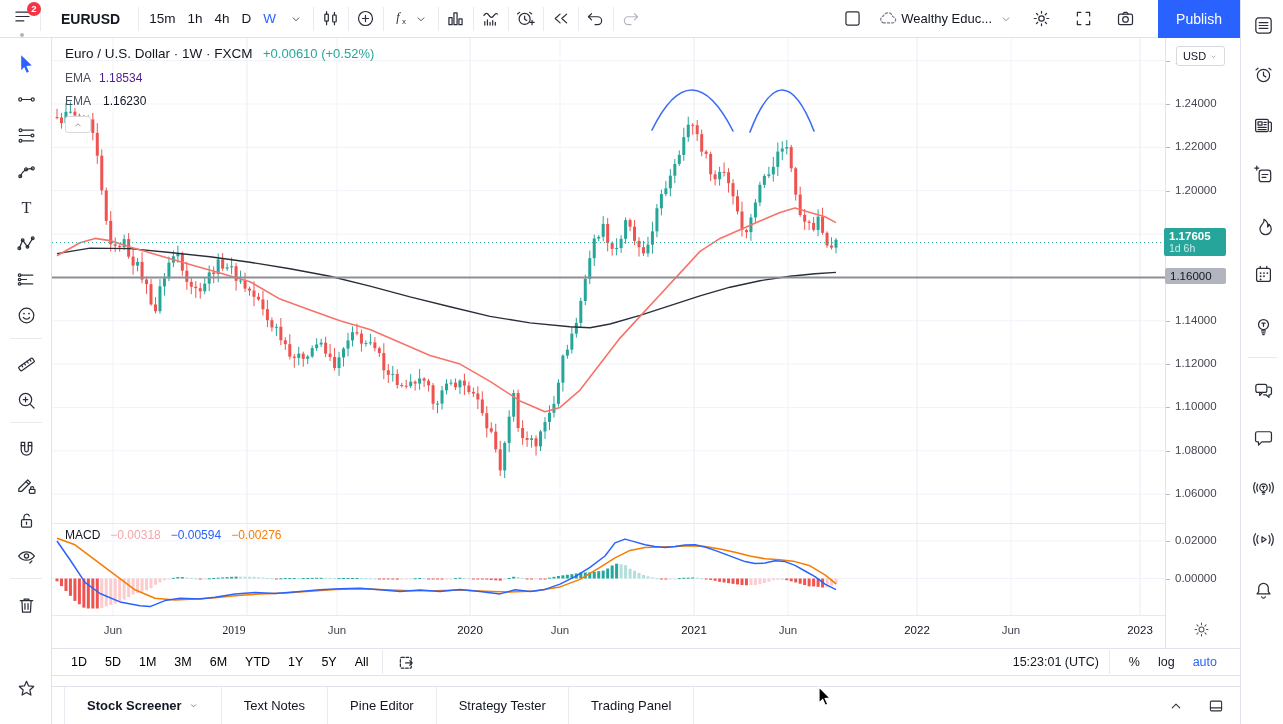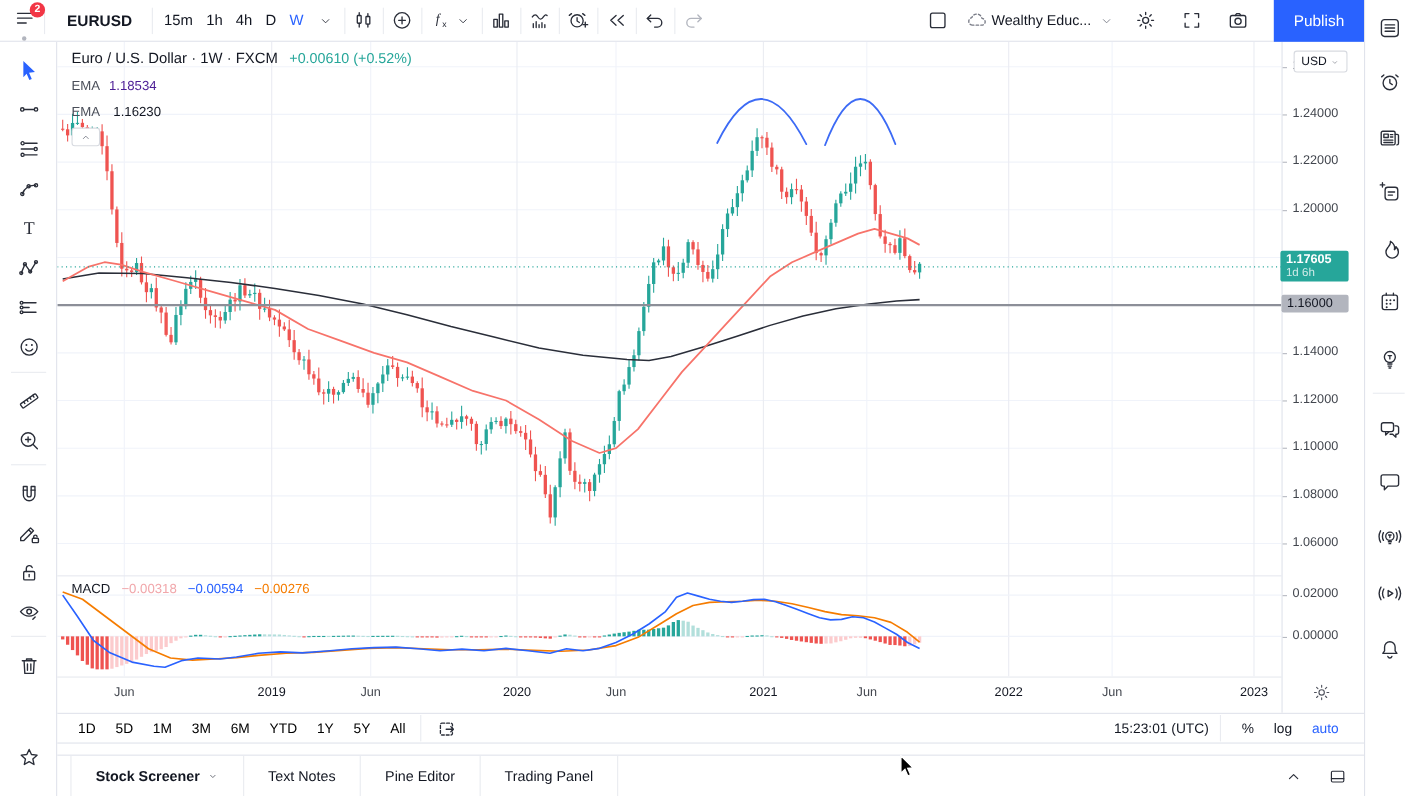--- a/index.html
+++ b/index.html
@@ -1096,21 +1096,21 @@
       </div>
         <div id="price-badge" style="background: rgb(38, 166, 154); top: 189.612px;">
         <div class="pb1">1.17605</div>
         <div class="pb2">1d 6h</div>
       </div>
         <div id="level-badge" style="background: rgb(178, 181, 190); top: 229.9px;">1.16000</div>
       </div>
 
     <div id="taxis">
         <div class="ta-label" style="left: 61px;">Jun</div>
-        <div class="ta-label year" style="left: 195px;">2019</div>
+        <div class="ta-label year" style="left: 182px; font-family: Liberation Serif, serif;">2019</div>
         <div class="ta-label" style="left: 285px;">Jun</div>
         <div class="ta-label year" style="left: 418px;">2020</div>
         <div class="ta-label" style="left: 508px;">Jun</div>
         <div class="ta-label year" style="left: 642px;">2021</div>
         <div class="ta-label" style="left: 736px;">Jun</div>
         <div class="ta-label year" style="left: 865px;">2022</div>
         <div class="ta-label" style="left: 959px;">Jun</div>
         <div class="ta-label year" style="left: 1088px;">2023</div>
       </div>
 
@@ -1155,20 +1155,23 @@
               </svg>
             </span>
           </div>
           <div class="tab">
             <span>Text Notes</span>
           </div>
           <div class="tab">
             <span>Pine Editor</span>
           </div>
           <div class="tab">
+            <span>Strategy Tester</span>
+          </div>
+          <div class="tab">
             <span>Trading Panel</span>
           </div>
         </div>
       <div id="tabs-right">
         <span class="i24">
             <svg viewBox="0 0 24 24">
               <path d="M7 14.5l5-5 5 5"></path>
             </svg>
           </span>
         <span class="i24">

